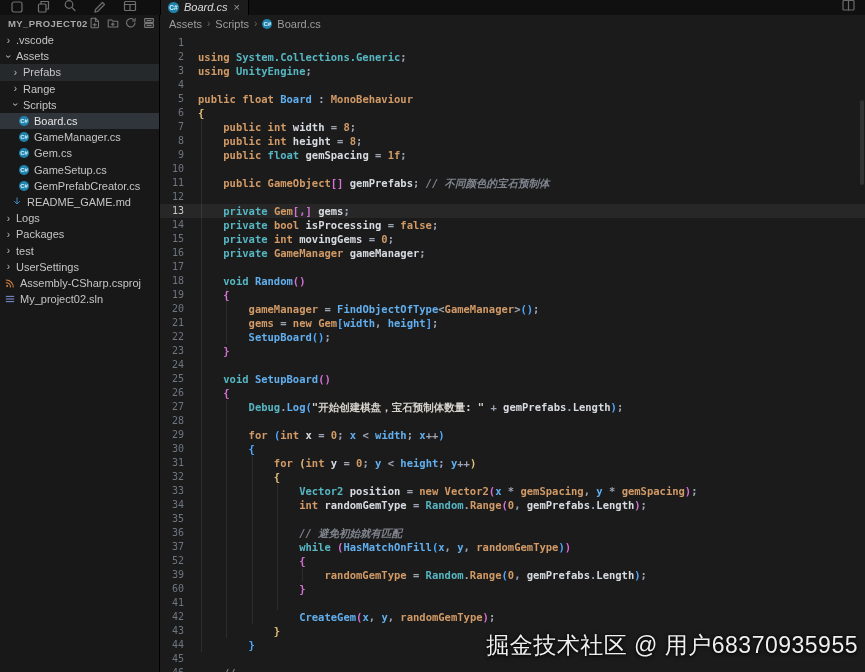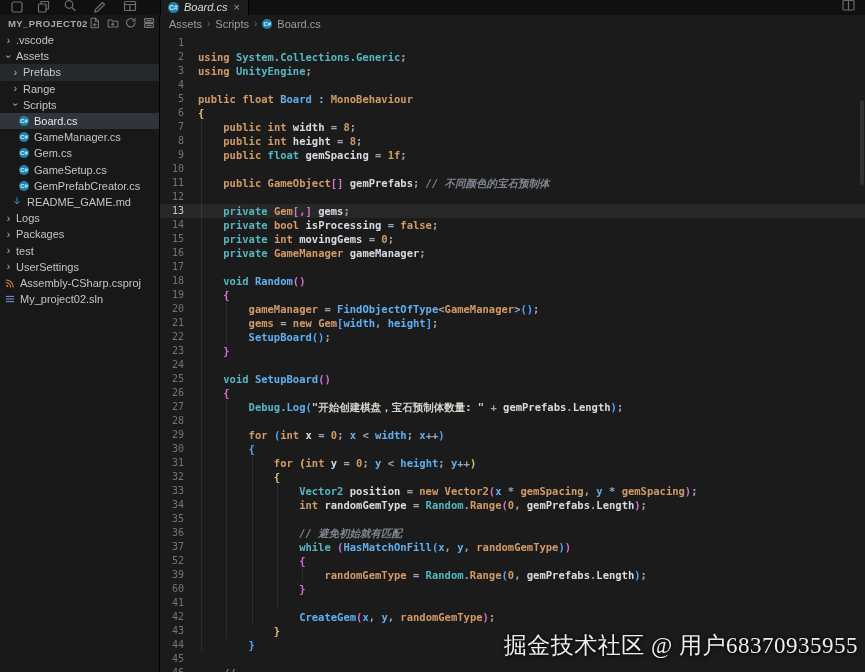--- a/index.html
+++ b/index.html
@@ -49,21 +49,21 @@
   .lt{padding-left:14px;white-space:pre;}
   .tok.cm{font-style:italic;}
   .tok.id{font-weight:700;}
   .guide{position:absolute;width:1px;background:rgba(255,255,255,.08);}
 
   
   #scrollbar{position:absolute;right:0;top:0;width:6px;height:640px;}
   #scroll-thumb{position:absolute;right:1px;top:85px;width:4px;height:85px;background:rgba(190,190,190,.14);border-radius:2px;}
 
   
-  #watermark{position:absolute;right:7px;bottom:11px;font-size:23px;font-weight:500;color:var(--watermark,#efefef);text-shadow:0 1px 4px rgba(0,0,0,.95),0 0 2px rgba(0,0,0,.8);letter-spacing:.5px;white-space:nowrap;font-family:Liberation Serif, serif;}
+  #watermark{position:absolute;right:7px;bottom:11px;font-size:23px;font-weight:500;color:var(--watermark,#efefef);text-shadow:0 1px 4px rgba(0,0,0,.95),0 0 2px rgba(0,0,0,.8);letter-spacing:.5px;white-space:nowrap;}
 </style>
 </head>
 <body>
 
 <div id="app">
 
   <div id="topbar">
     <div id="activity-row">
         <span class="aicon" style="margin-left: 10px;"><svg viewBox="0 0 16 16" fill="none" stroke="#8f8f8f" stroke-width="1.2" stroke-linecap="round" stroke-linejoin="round">
             <rect x="2" y="4" width="10" height="10" rx="2"></rect>

